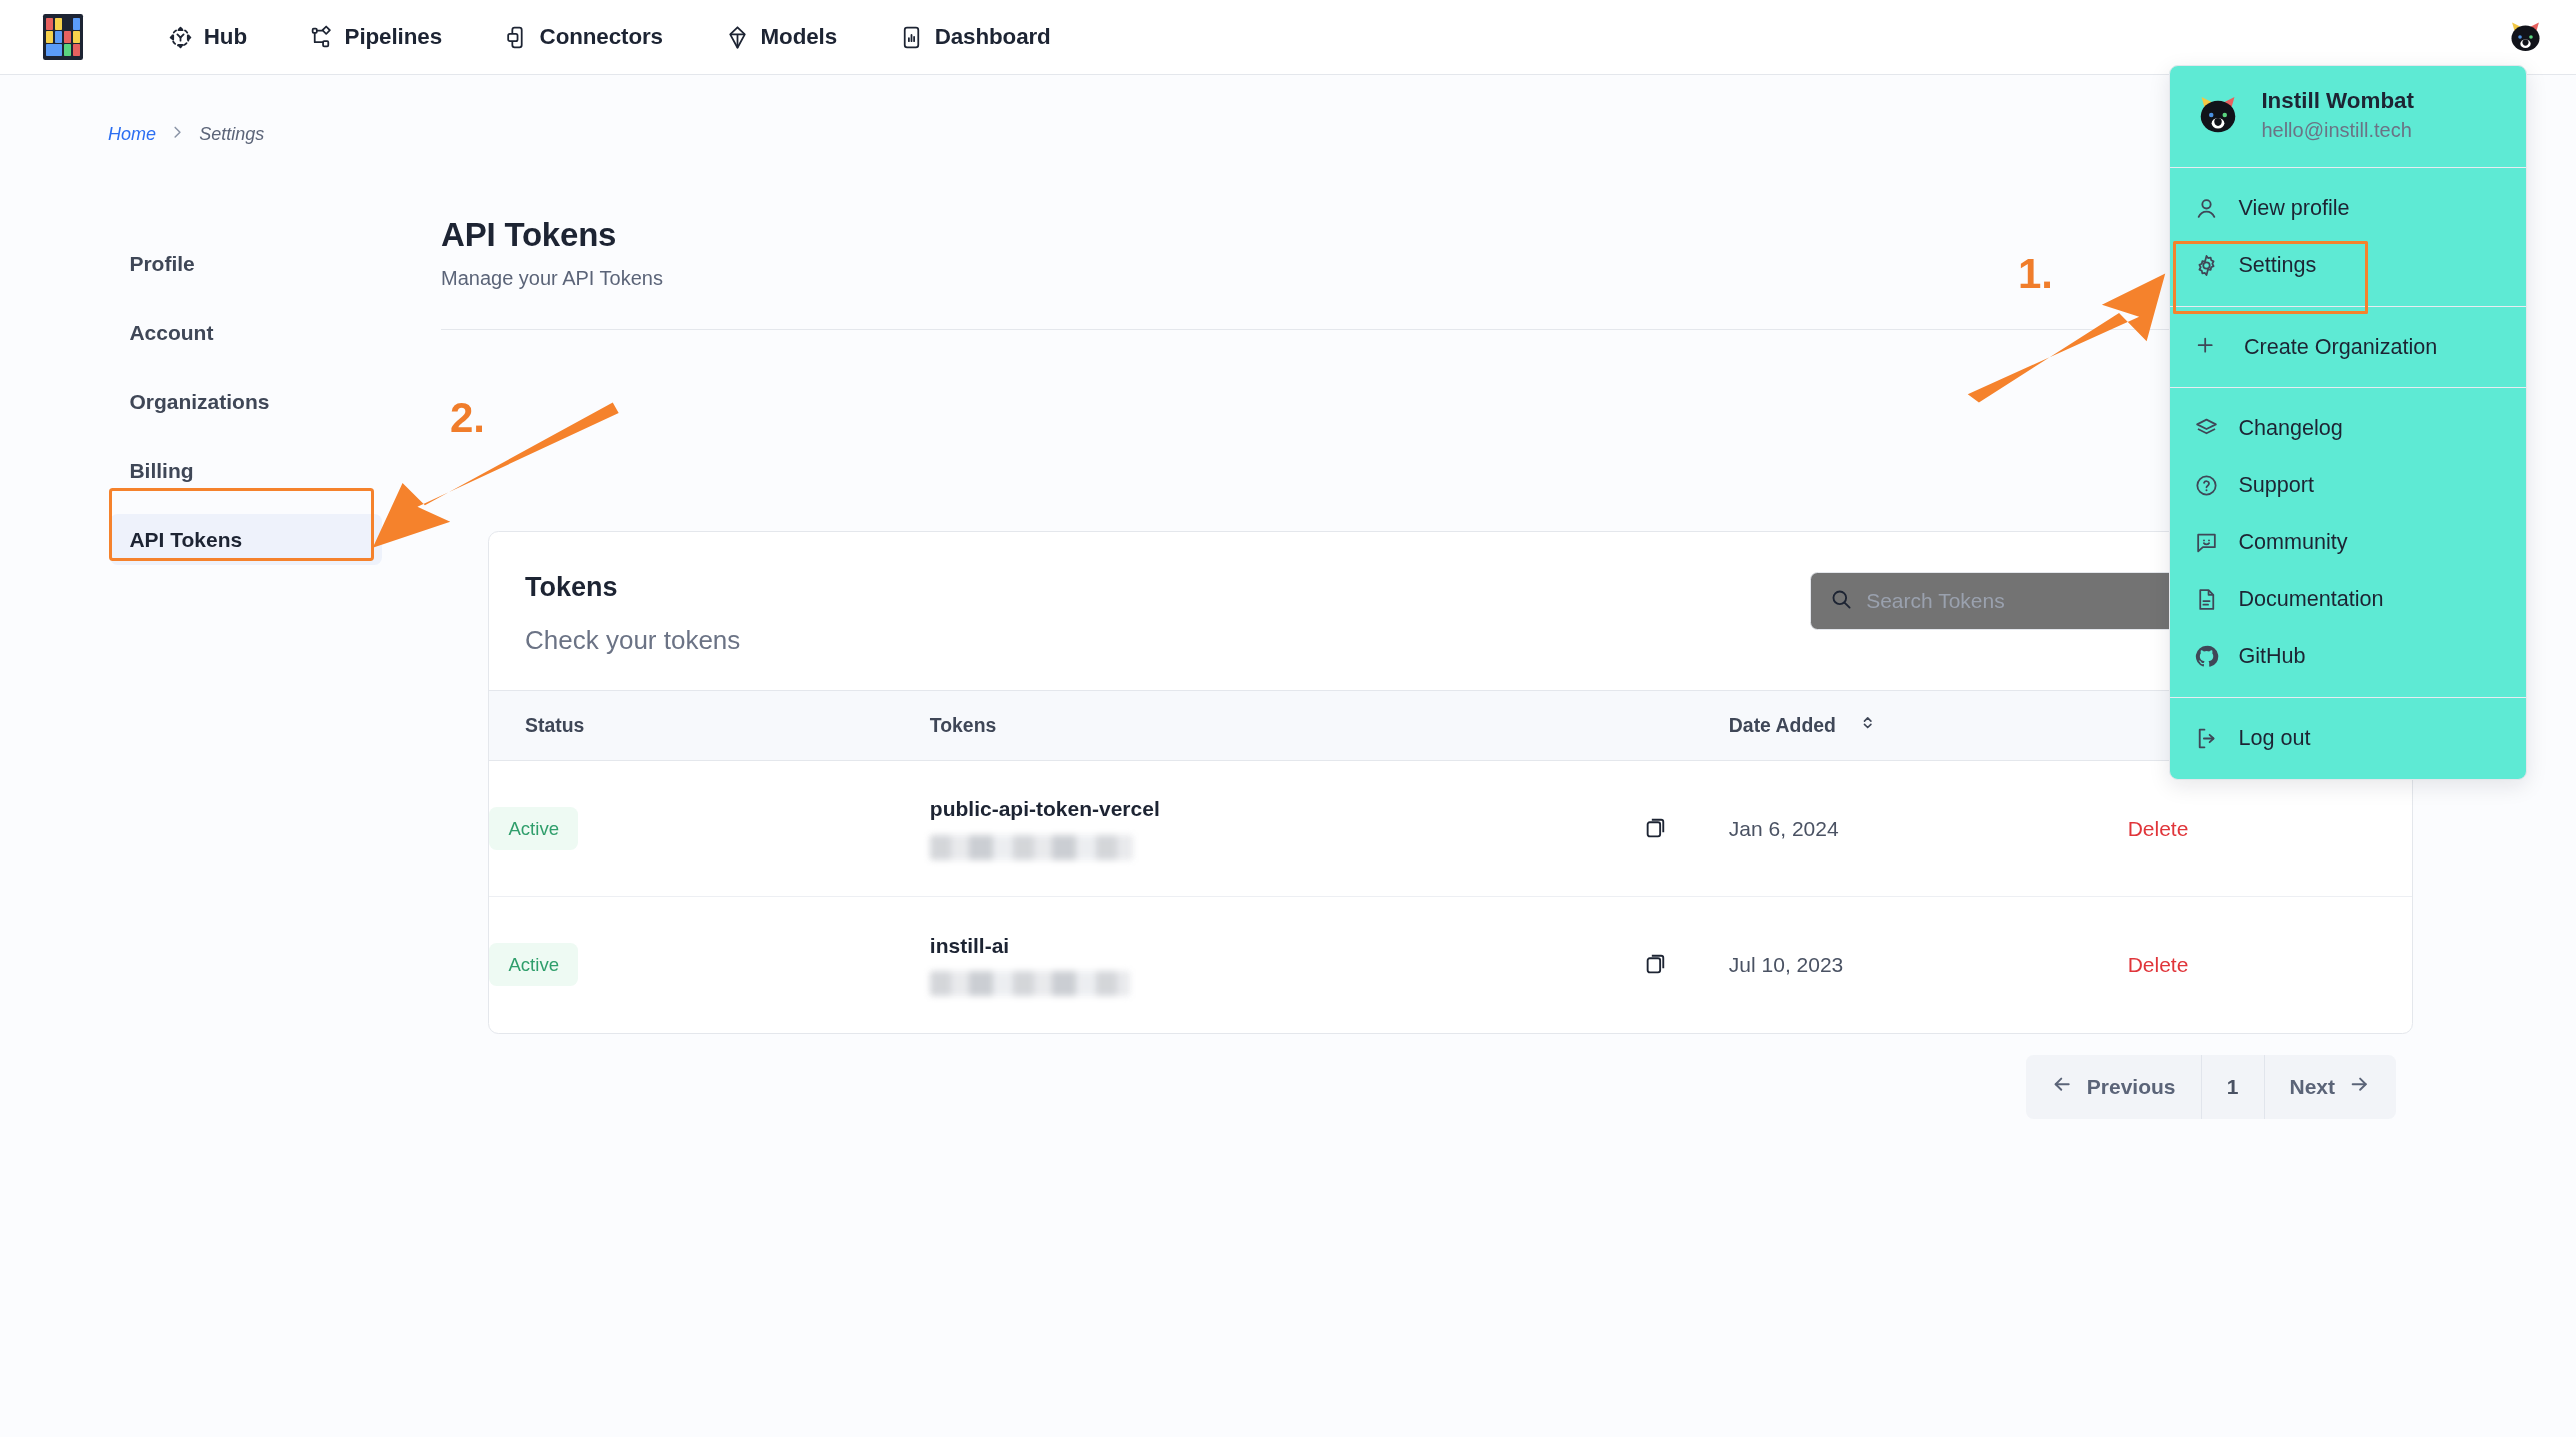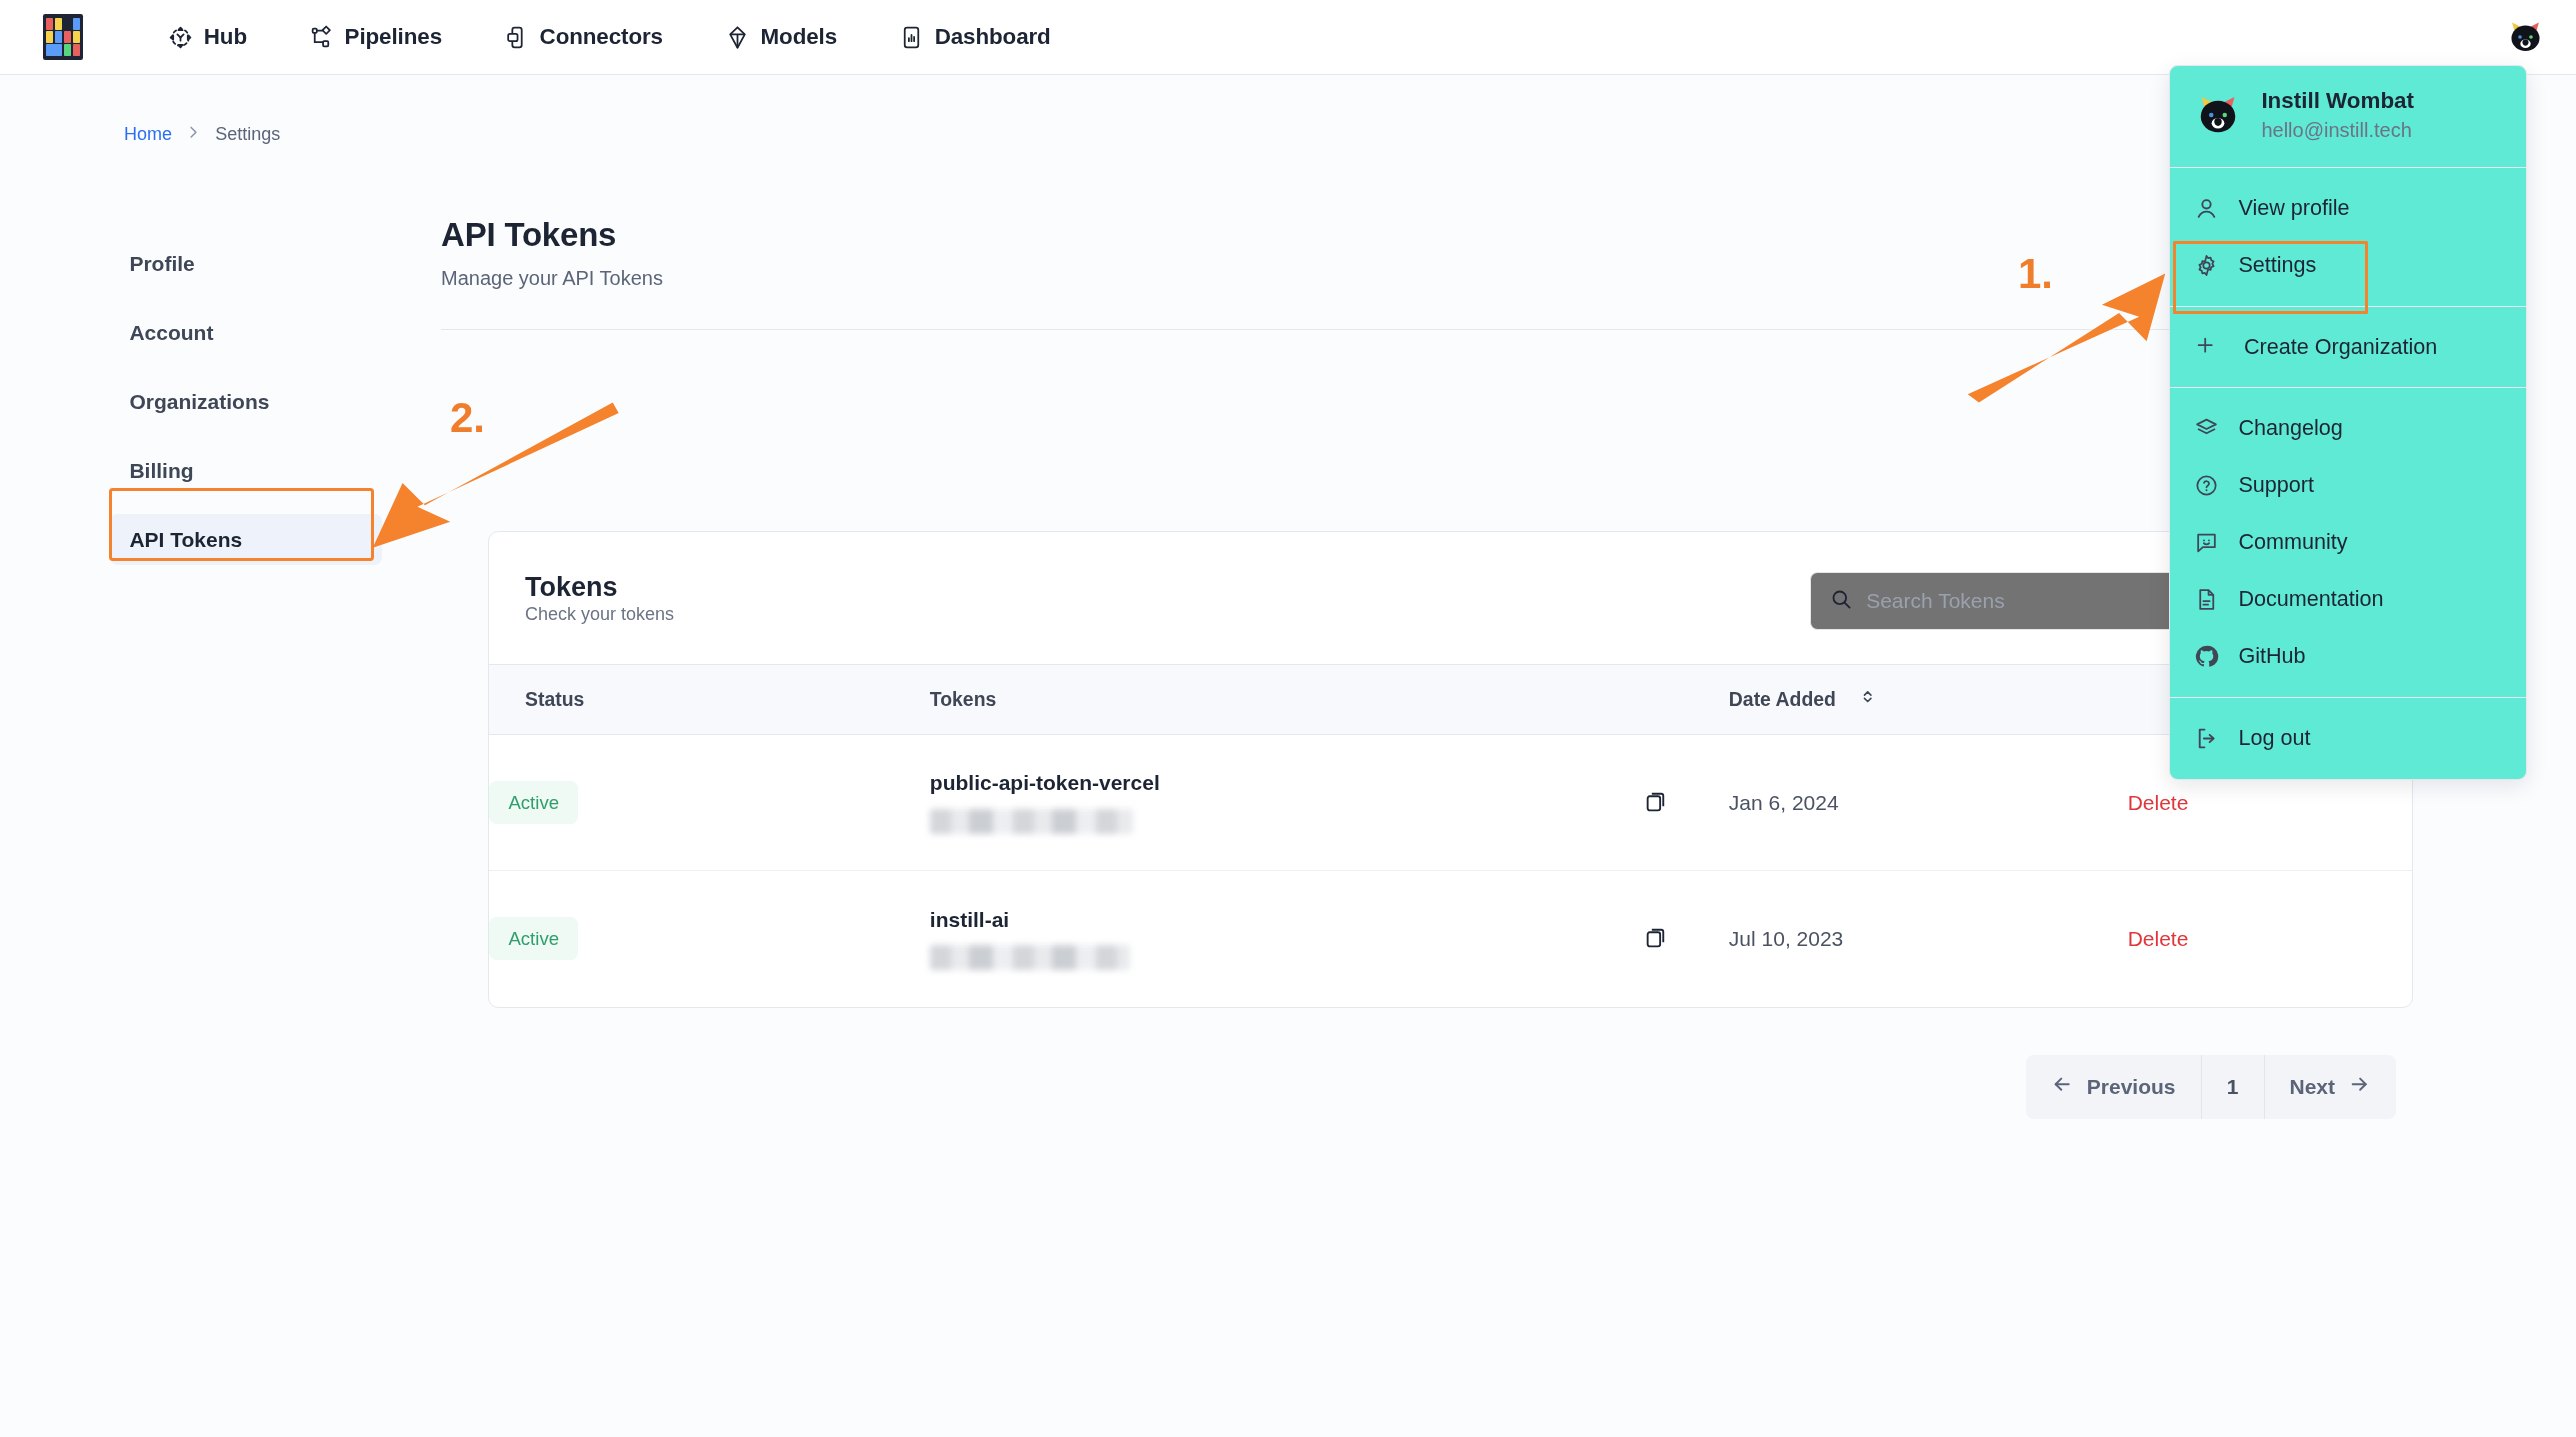--- a/index.html
+++ b/index.html
@@ -36,23 +36,24 @@
     font-size: 22.4px; font-weight: 600; color: #1d2433; letter-spacing: -0.1px;
   }
   .nav-icon { width: 25px; height: 25px; display:block; }
   .avatar-btn {
     position:absolute; right: 31px; top: 50%; transform: translateY(-50%);
     width: 39px; height: 39px; cursor: pointer;
     display:flex; align-items:center; justify-content:center;
   }
   
   .breadcrumb {
-    position:absolute; left: 124px; top: 124px;
+    position:absolute; left: 108px; top: 124px;
     display:flex; align-items:center; gap: 13.4px;
     font-size: 18px;
+    font-style: italic;
   }
   .bc-home { color:#2b6ef2; cursor:pointer; font-weight:500; }
   .bc-sep { color:#8a94a6; font-size: 16.4px; }
   .bc-cur { color:#5b6478; font-weight:400; }
   
   .sidebar {
     position:absolute; left:110px; top: 238px; width: 272px;
   }
   .side-item {
     display:flex; align-items:center;
@@ -79,21 +80,21 @@
     position:absolute; left: 488px; top: 531px;
     width: 1925px; background:#ffffff;
     border:0.7px solid #e4e7ec; border-radius: 10.4px;
     overflow:hidden;
   }
   .card-head {
     display:flex; align-items:flex-start; justify-content:space-between;
     padding: 40px 36px 34px 36px;
   }
   .card-title { font-size: 27px; font-weight:700; color:#1d2433; }
-  .card-sub { font-size: 18px; color:#6b7385; margin-top: 1px; }
+  .card-sub { font-size: 26px; color:#6b7385; margin-top: 22px; }
   .search-box {
     display:flex; align-items:center; gap: 13.4px;
     width: 566px; height: 58px;
     border:0.7px solid #e4e7ec; border-radius: 7.5px;
     padding: 0 19.4px; background:#737373;
   }
   .search-box input {
     border:none; outline:none; font-size: 21px; color:#1d2433;
     font-family:"Liberation Sans", sans-serif; width: 100%;
     background: transparent;

